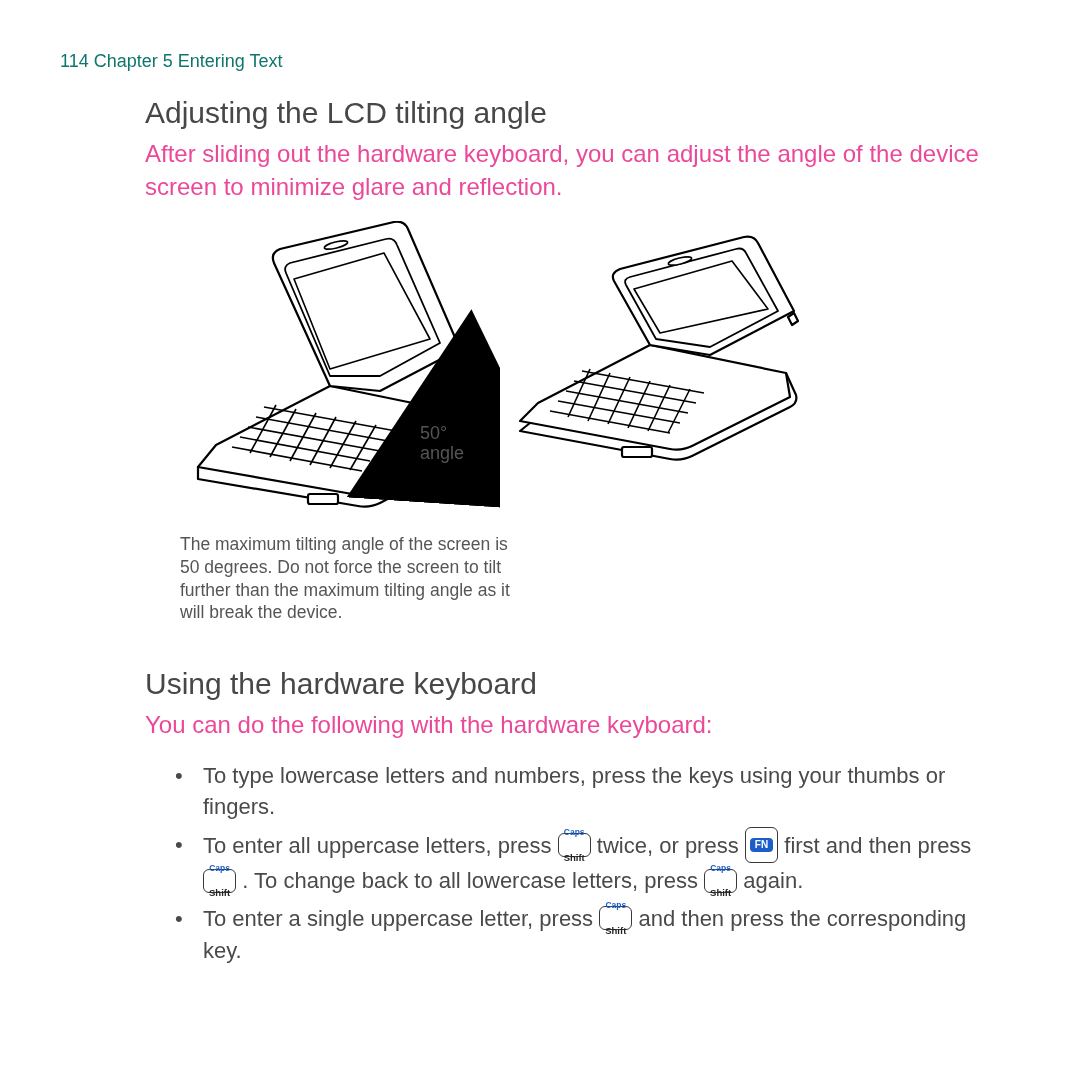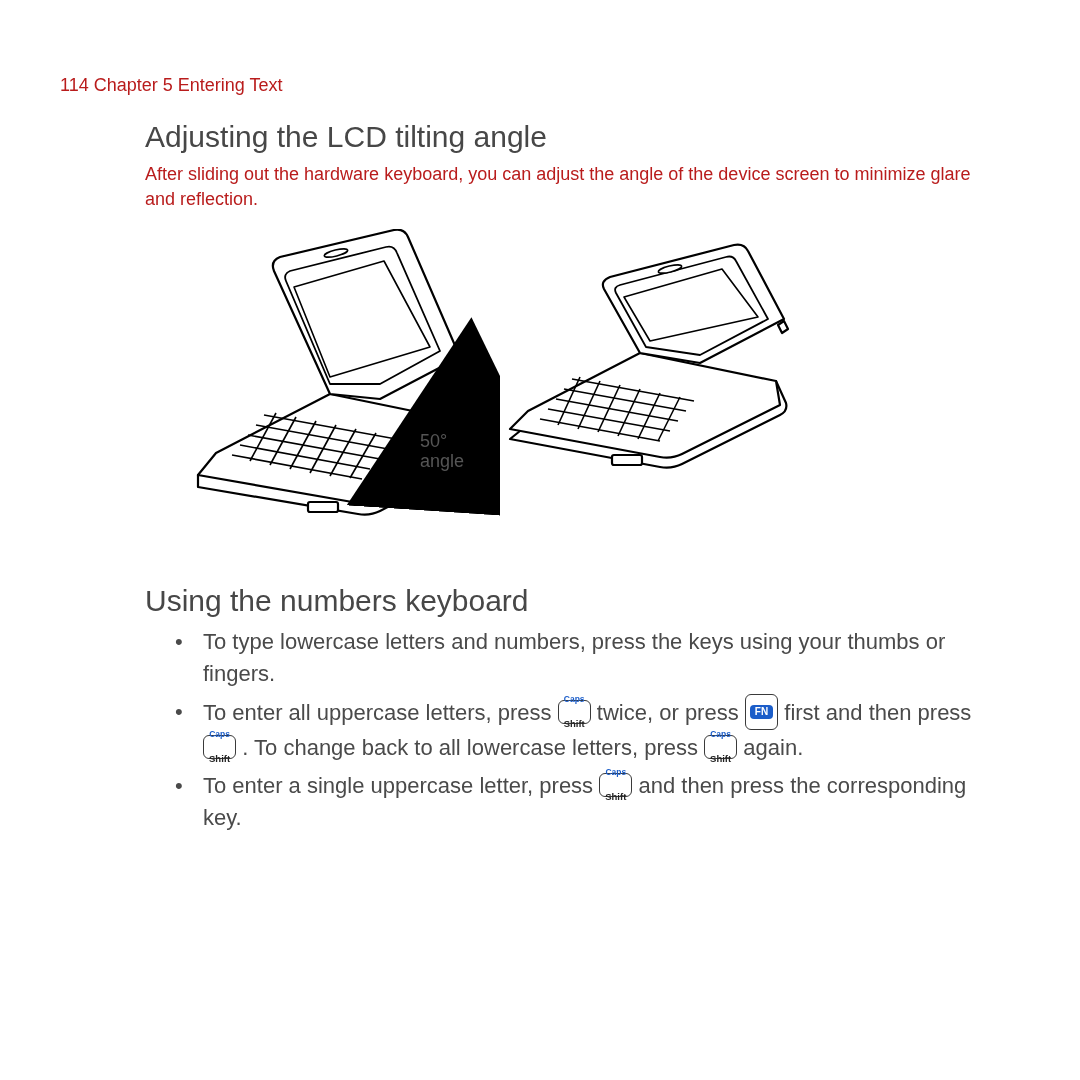--- a/index.html
+++ b/index.html
@@ -7,44 +7,43 @@
       width: 1080px;
       height: 1080px;
       background: #fff;
       font-family: "Helvetica Neue", Helvetica, Arial, sans-serif;
       color: #3a3a3a;
       padding: 50px 60px 50px 60px;
       line-height: 1.3;
     }
     .header {
       font-size: 18px;
-      color: #b91c1c;
+      color: #0f766e;
       margin-bottom: 20px;
       font-weight: 400;
-      margin-top: 24px;
     }
     .content {
       padding-left: 85px;
       padding-right: 20px;
     }
     h2 {
       font-size: 30px;
       font-weight: 400;
       color: #474747;
       margin-bottom: 6px;
     }
     .intro {
-      font-size: 18px;
-      color: #b91c1c;
+      font-size: 24px;
+      color: #ec4899;
       line-height: 1.35;
       margin-bottom: 18px;
     }
     .figures {
       display: flex;
-      margin-bottom: 52px;
+      margin-bottom: 40px;
       padding-left: 35px;
     }
     .fig {
       display: flex;
       flex-direction: column;
       align-items: flex-start;
     }
     .fig-svg { display: block; }
     .caption {
       font-size: 17.5px;
@@ -179,20 +178,21 @@
 
         <path d="M236 268 Q280 260 284 200" stroke="#000" stroke-width="14" fill="none" marker-end="url(#arrowhead)" stroke-linecap="round"></path>
         <path d="M236 268 Q280 260 284 200" stroke="#000" stroke-width="14" fill="none"></path>
         <path d="M236 268 Q280 260 284 200" stroke="#fff" stroke-width="0" fill="none"></path>
 
         <path d="M266 196 L300 200 L288 228 Z" fill="#000"></path>
 
         <text x="240" y="218" class="angle-label">50°</text>
         <text x="240" y="238" class="angle-label">angle</text>
       </svg>
+      <p class="caption">The maximum tilting angle of the screen is 50 degrees. Do not force the screen to tilt further than the maximum tilting angle as it will break the device.</p>
     </div>
 
     <div class="fig">
       <svg class="fig-svg" width="300" height="260" viewBox="0 0 300 260">
         <g stroke="#000" stroke-width="2.2" fill="#fff" stroke-linejoin="round">
 
           <path d="M10 210 L160 238 Q172 240 182 235 L280 186 Q288 182 286 174 L276 152 L30 194 Z"></path>
           <path d="M10 200 L160 228 Q172 230 182 225 L280 176 L276 152 L140 124 L28 182 Z"></path>
           <rect x="112" y="226" width="30" height="10" rx="2"></rect>
 
@@ -214,21 +214,22 @@
           <path d="M146 118 L116 64 Q113 58 120 56 L226 28 Q233 26 236 32 L268 90 L200 126 Z" stroke-width="1.8"></path>
           <path d="M150 112 L124 68 L222 40 L258 88 Z" stroke-width="1.6"></path>
           <ellipse cx="170" cy="40" rx="12" ry="3" transform="rotate(-14 170 40)" stroke-width="1.6"></ellipse>
 
           <path d="M278 96 L284 92 L288 100 L282 104 Z"></path>
         </g>
       </svg>
     </div>
   </div>
 
-  <h2 class="second-h2">Using the numbers keyboard</h2>
+  <h2 class="second-h2">Using the hardware keyboard</h2>
+  <p class="intro">You can do the following with the hardware keyboard:</p>
 
   <ul class="ul">
     <li>
       <span>To type lowercase letters and numbers, press the keys using your thumbs or fingers.</span>
     </li>
     <li>
       <span>To enter all uppercase letters, press </span>
       <span class="key">
         <span class="k1">Caps</span>
         <span class="k2">Shift</span>

